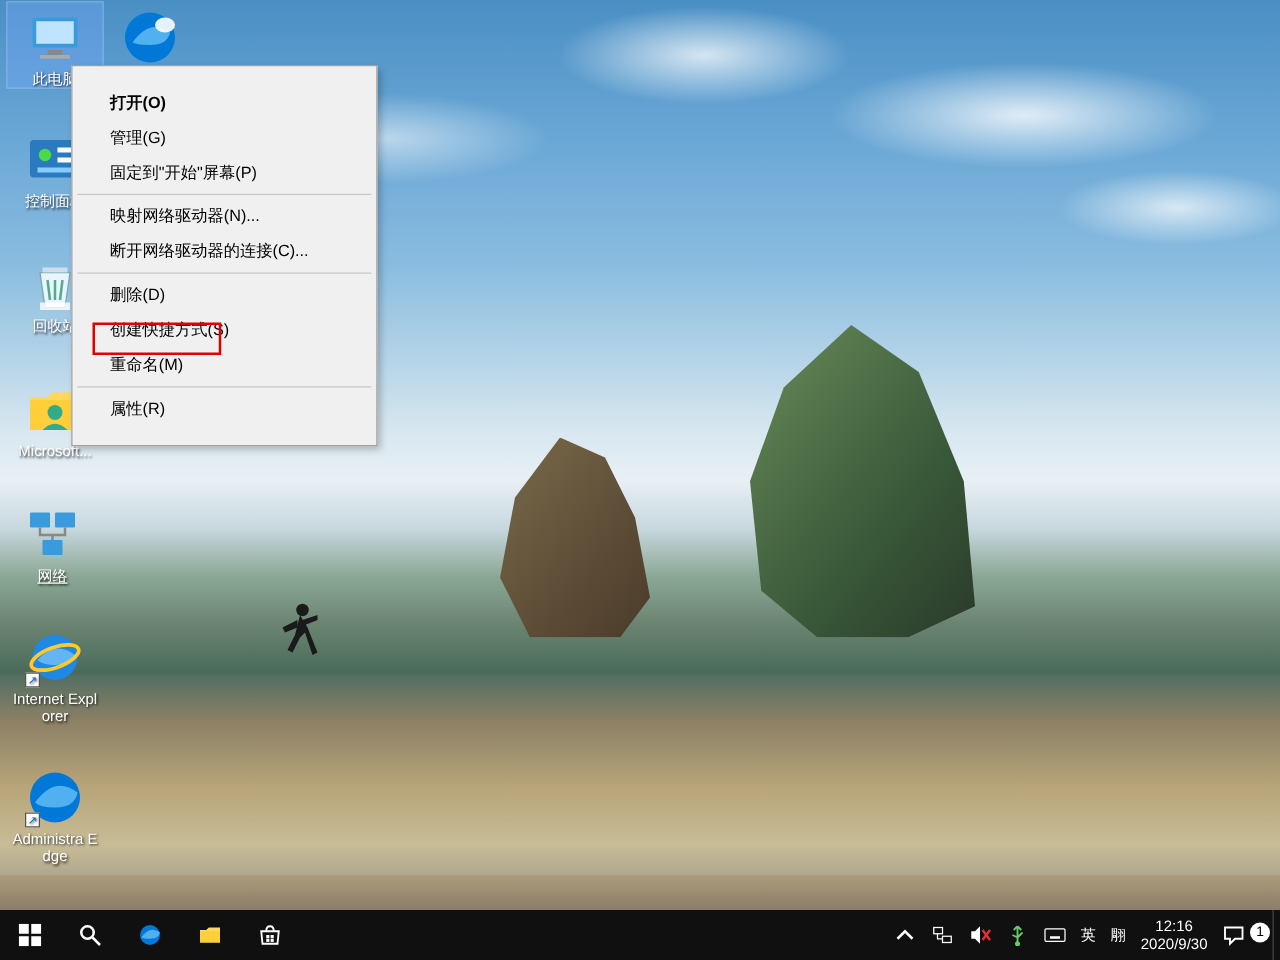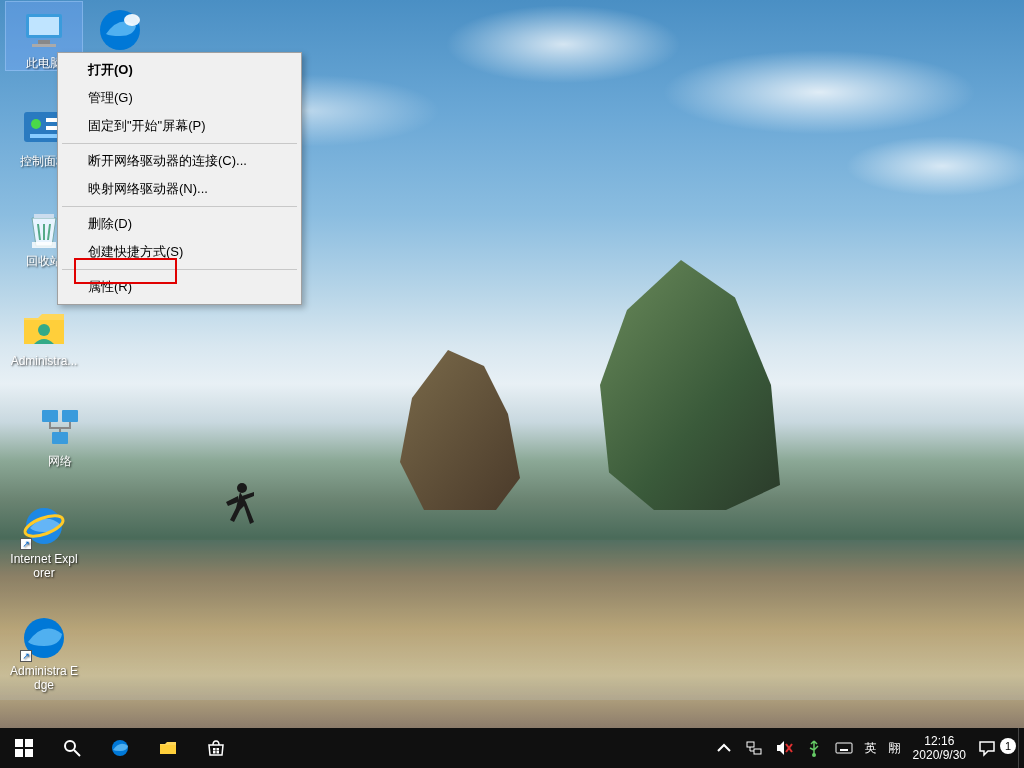--- a/index.html
+++ b/index.html
@@ -43,21 +43,21 @@
   .icons { position:absolute; left:0; top:0; width:100%; height:100%; }
   .dicon { position:absolute; width:76px; text-align:center; color:#fff; font-size:12px; cursor:pointer;
     text-shadow: 1px 1px 2px rgba(0,0,0,.8); }
   .dicon.selected { background: rgba(120,170,255,.35); outline:1px solid rgba(160,200,255,.6); }
   .dicon .img { width:48px; height:48px; margin:4px auto 2px; display:flex; align-items:center; justify-content:center; }
   .dicon .lbl { display:block; line-height:14px; word-break:break-all; padding:0 2px; }
   .shortcut-badge { position:absolute; left:14px; top:40px; width:12px; height:12px; background:#fff; border:1px solid #555; font-size:9px; color:#0066cc; line-height:10px; text-align:center; }
 
   
   .ctxmenu { position:absolute; left:57px; top:52px; width:245px; background:#f0f0f0;
-    border:1px solid #a0a0a0; box-shadow: 3px 3px 6px rgba(0,0,0,.25); font-size:13px; color:#000; padding:3px 2px; }
+    border:1px solid #a0a0a0; box-shadow: 3px 3px 6px rgba(0,0,0,.25); font-size:13px; color:#000; padding:15px 2px; }
   .ctxmenu .mi { padding:5px 14px 5px 28px; cursor:default; white-space:nowrap; }
   .ctxmenu .mi.bold { font-weight:bold; }
   .ctxmenu .sep { height:1px; background:#c8c8c8; margin:3px 2px; }
   .redbox { position:absolute; left:74px; top:258px; width:103px; height:26px; border:2px solid #e00000; pointer-events:none; }
 
   
   .taskbar { position:absolute; left:0; right:0; bottom:0; height:40px; background:#101010;
     display:flex; align-items:center; color:#fff; }
   .tbtn { width:48px; height:40px; display:flex; align-items:center; justify-content:center; cursor:pointer; }
   .tray { margin-left:auto; display:flex; align-items:center; height:40px; }
@@ -138,24 +138,24 @@
 
     <div class="dicon" style="left:6px; top:300px;">
       <div class="img">
         <svg viewBox="0 0 48 48">
             <path d="M4 14 L18 14 L22 10 L44 10 L44 40 L4 40 Z" fill="#ffd75a"></path>
             <path d="M4 16 L44 16 L44 40 L4 40 Z" fill="#ffcf3a"></path>
             <circle cx="24" cy="26" r="6" fill="#3a8"></circle>
             <path d="M14 40 Q24 30 34 40" fill="#3a8"></path>
           </svg>
       </div>
-      <span class="lbl">Administra...</span>
-    </div>
-
-    <div class="dicon" style="left:22px; top:400px;">
+      <span class="lbl">Microsoft...</span>
+    </div>
+
+    <div class="dicon" style="left:4px; top:400px;text-decoration:underline;">
       <div class="img">
         <svg viewBox="0 0 48 48">
             <rect x="6" y="6" width="16" height="12" rx="1" fill="#3a9bdc"></rect>
             <rect x="26" y="6" width="16" height="12" rx="1" fill="#3a9bdc"></rect>
             <rect x="16" y="28" width="16" height="12" rx="1" fill="#3a9bdc"></rect>
             <path d="M14 18 L14 24 L34 24 L34 18 M24 24 L24 28" stroke="#888" stroke-width="2" fill="none"></path>
           </svg>
       </div>
       <span class="lbl">网络</span>
     </div>
@@ -182,25 +182,26 @@
       <span class="shortcut-badge">↗</span>
       <span class="lbl">Administra Edge</span>
     </div>
   </div>
 
   <div class="ctxmenu">
     <div class="mi bold">打开(O)</div>
     <div class="mi">管理(G)</div>
     <div class="mi">固定到"开始"屏幕(P)</div>
     <div class="sep"></div>
+    <div class="mi">映射网络驱动器(N)...</div>
     <div class="mi">断开网络驱动器的连接(C)...</div>
-    <div class="mi">映射网络驱动器(N)...</div>
     <div class="sep"></div>
     <div class="mi">删除(D)</div>
     <div class="mi">创建快捷方式(S)</div>
+    <div class="mi">重命名(M)</div>
     <div class="sep"></div>
     <div class="mi">属性(R)</div>
   </div>
   <div class="redbox"></div>
 </div>
 
 <div class="taskbar">
   <div class="tbtn">
     <svg viewBox="0 0 18 18">
         <rect x="0" y="0" width="8" height="8" fill="#fff"></rect>

